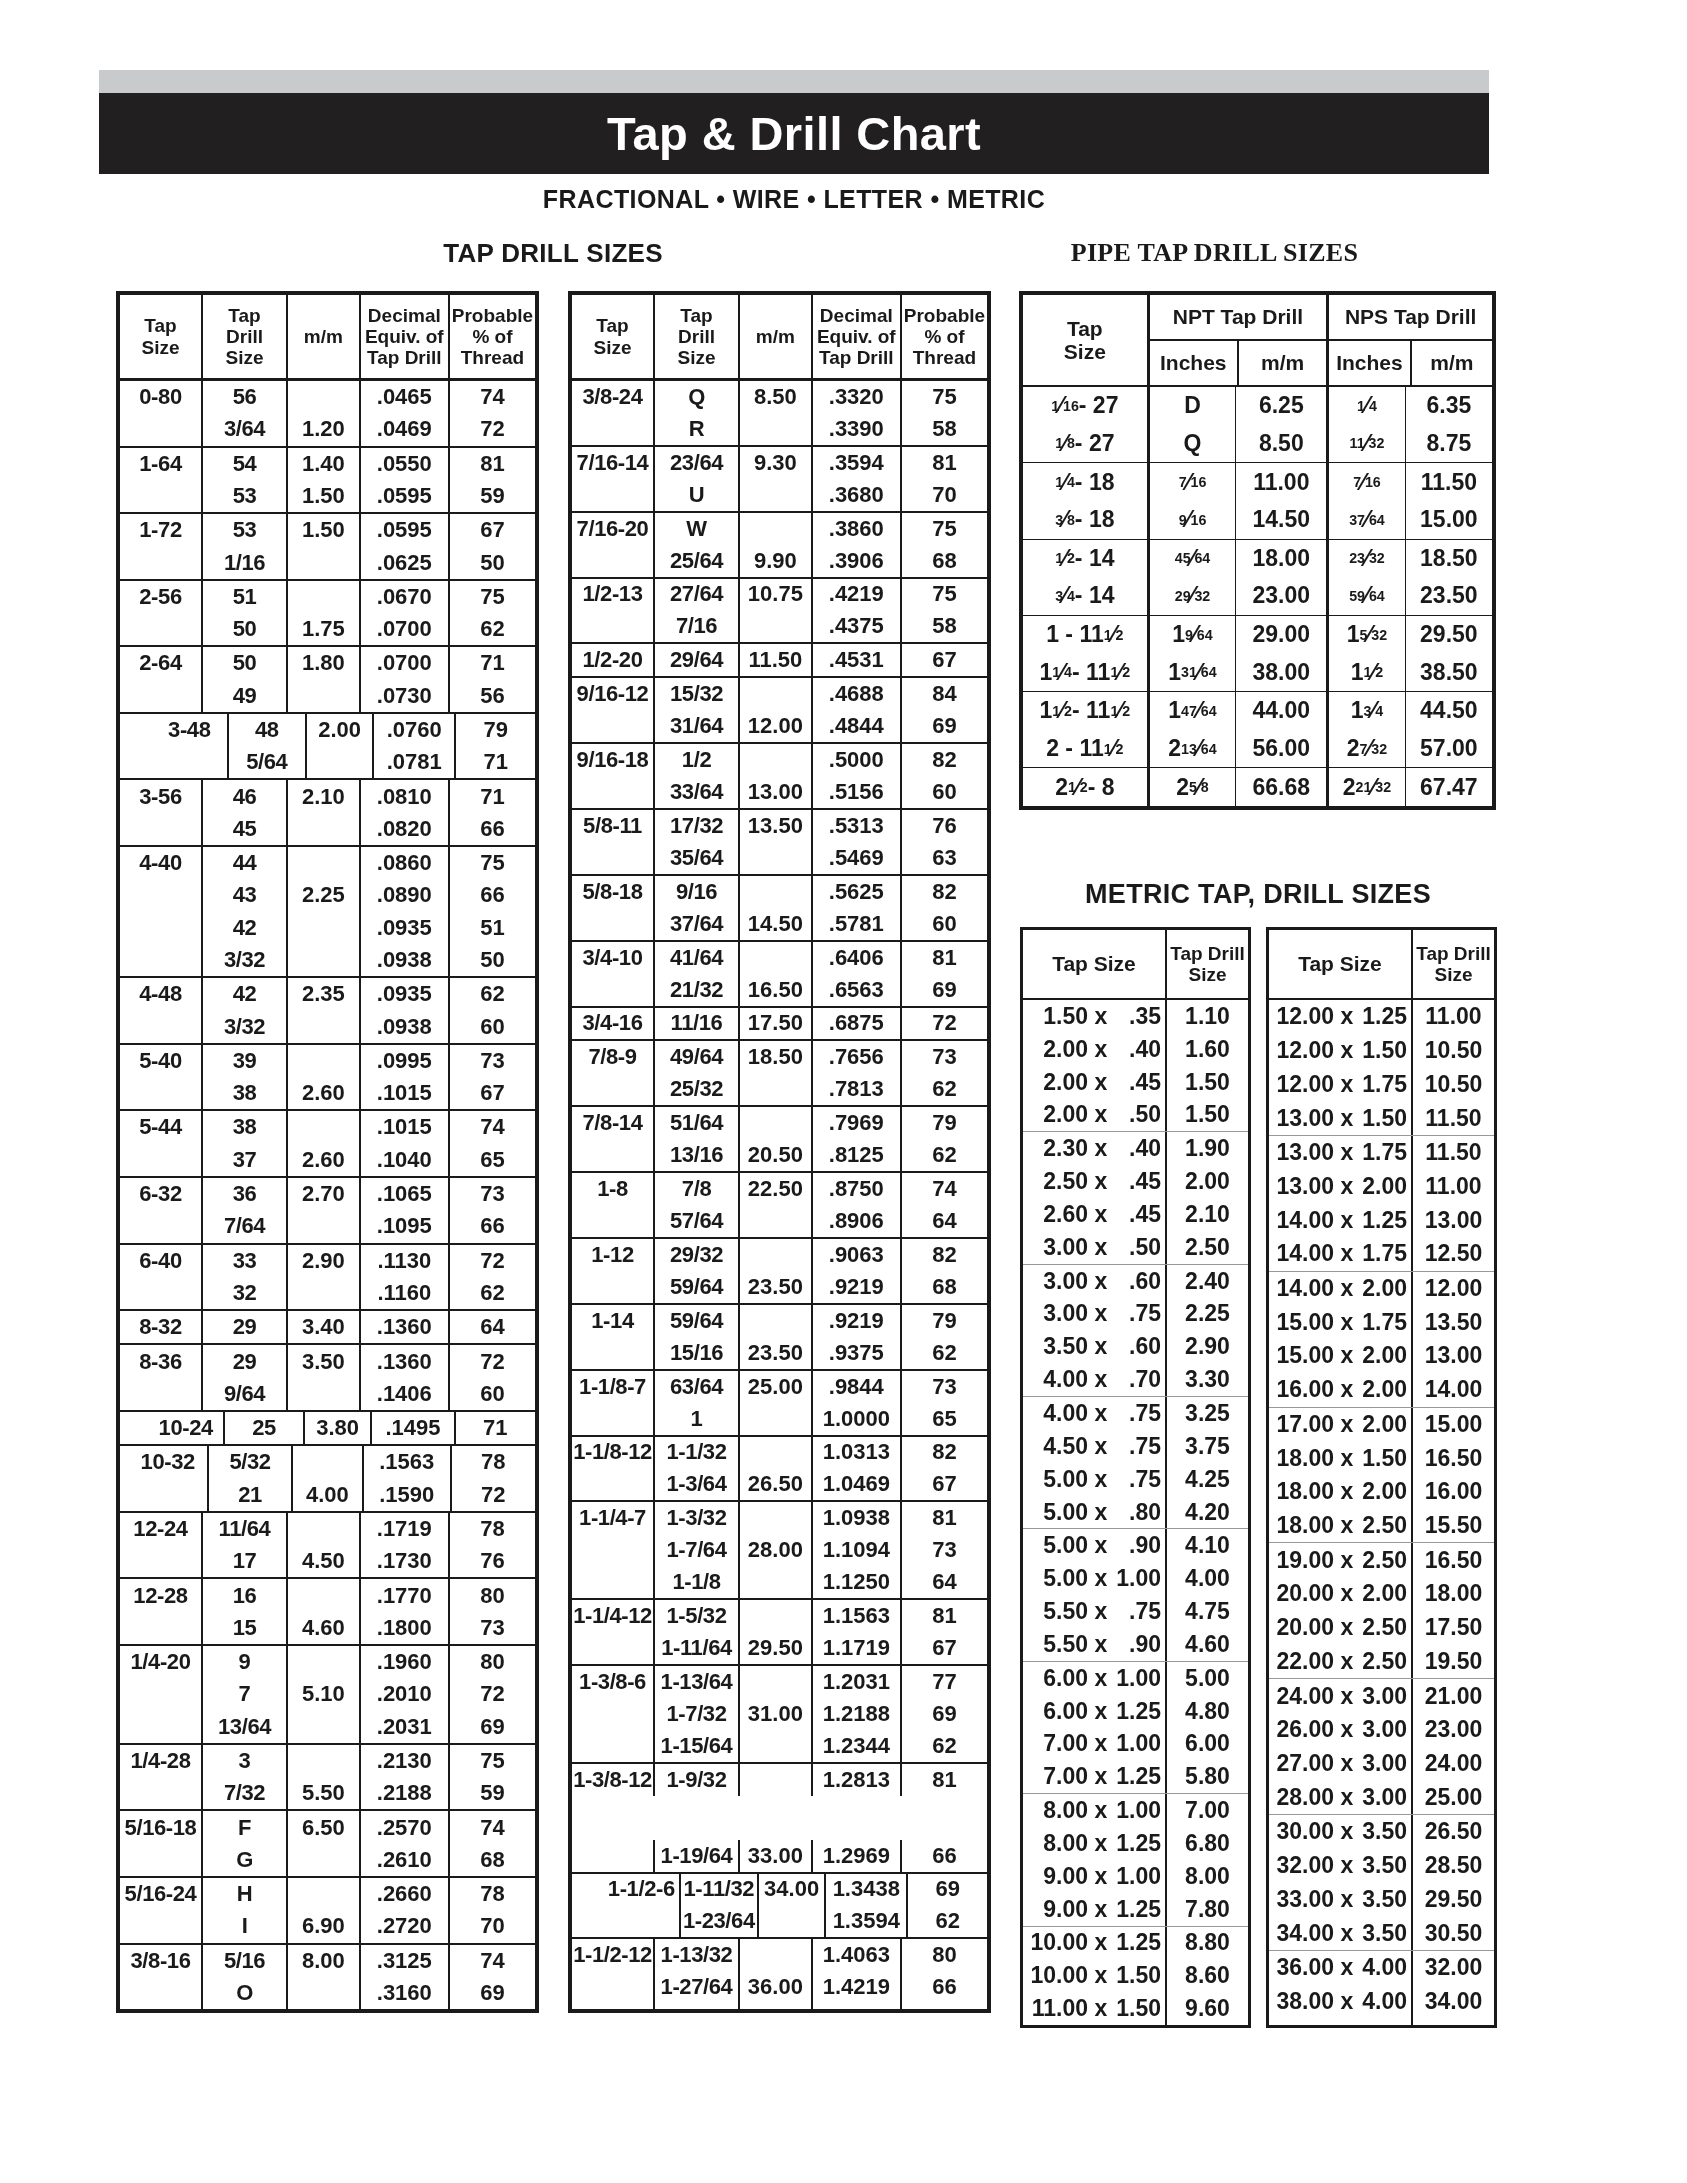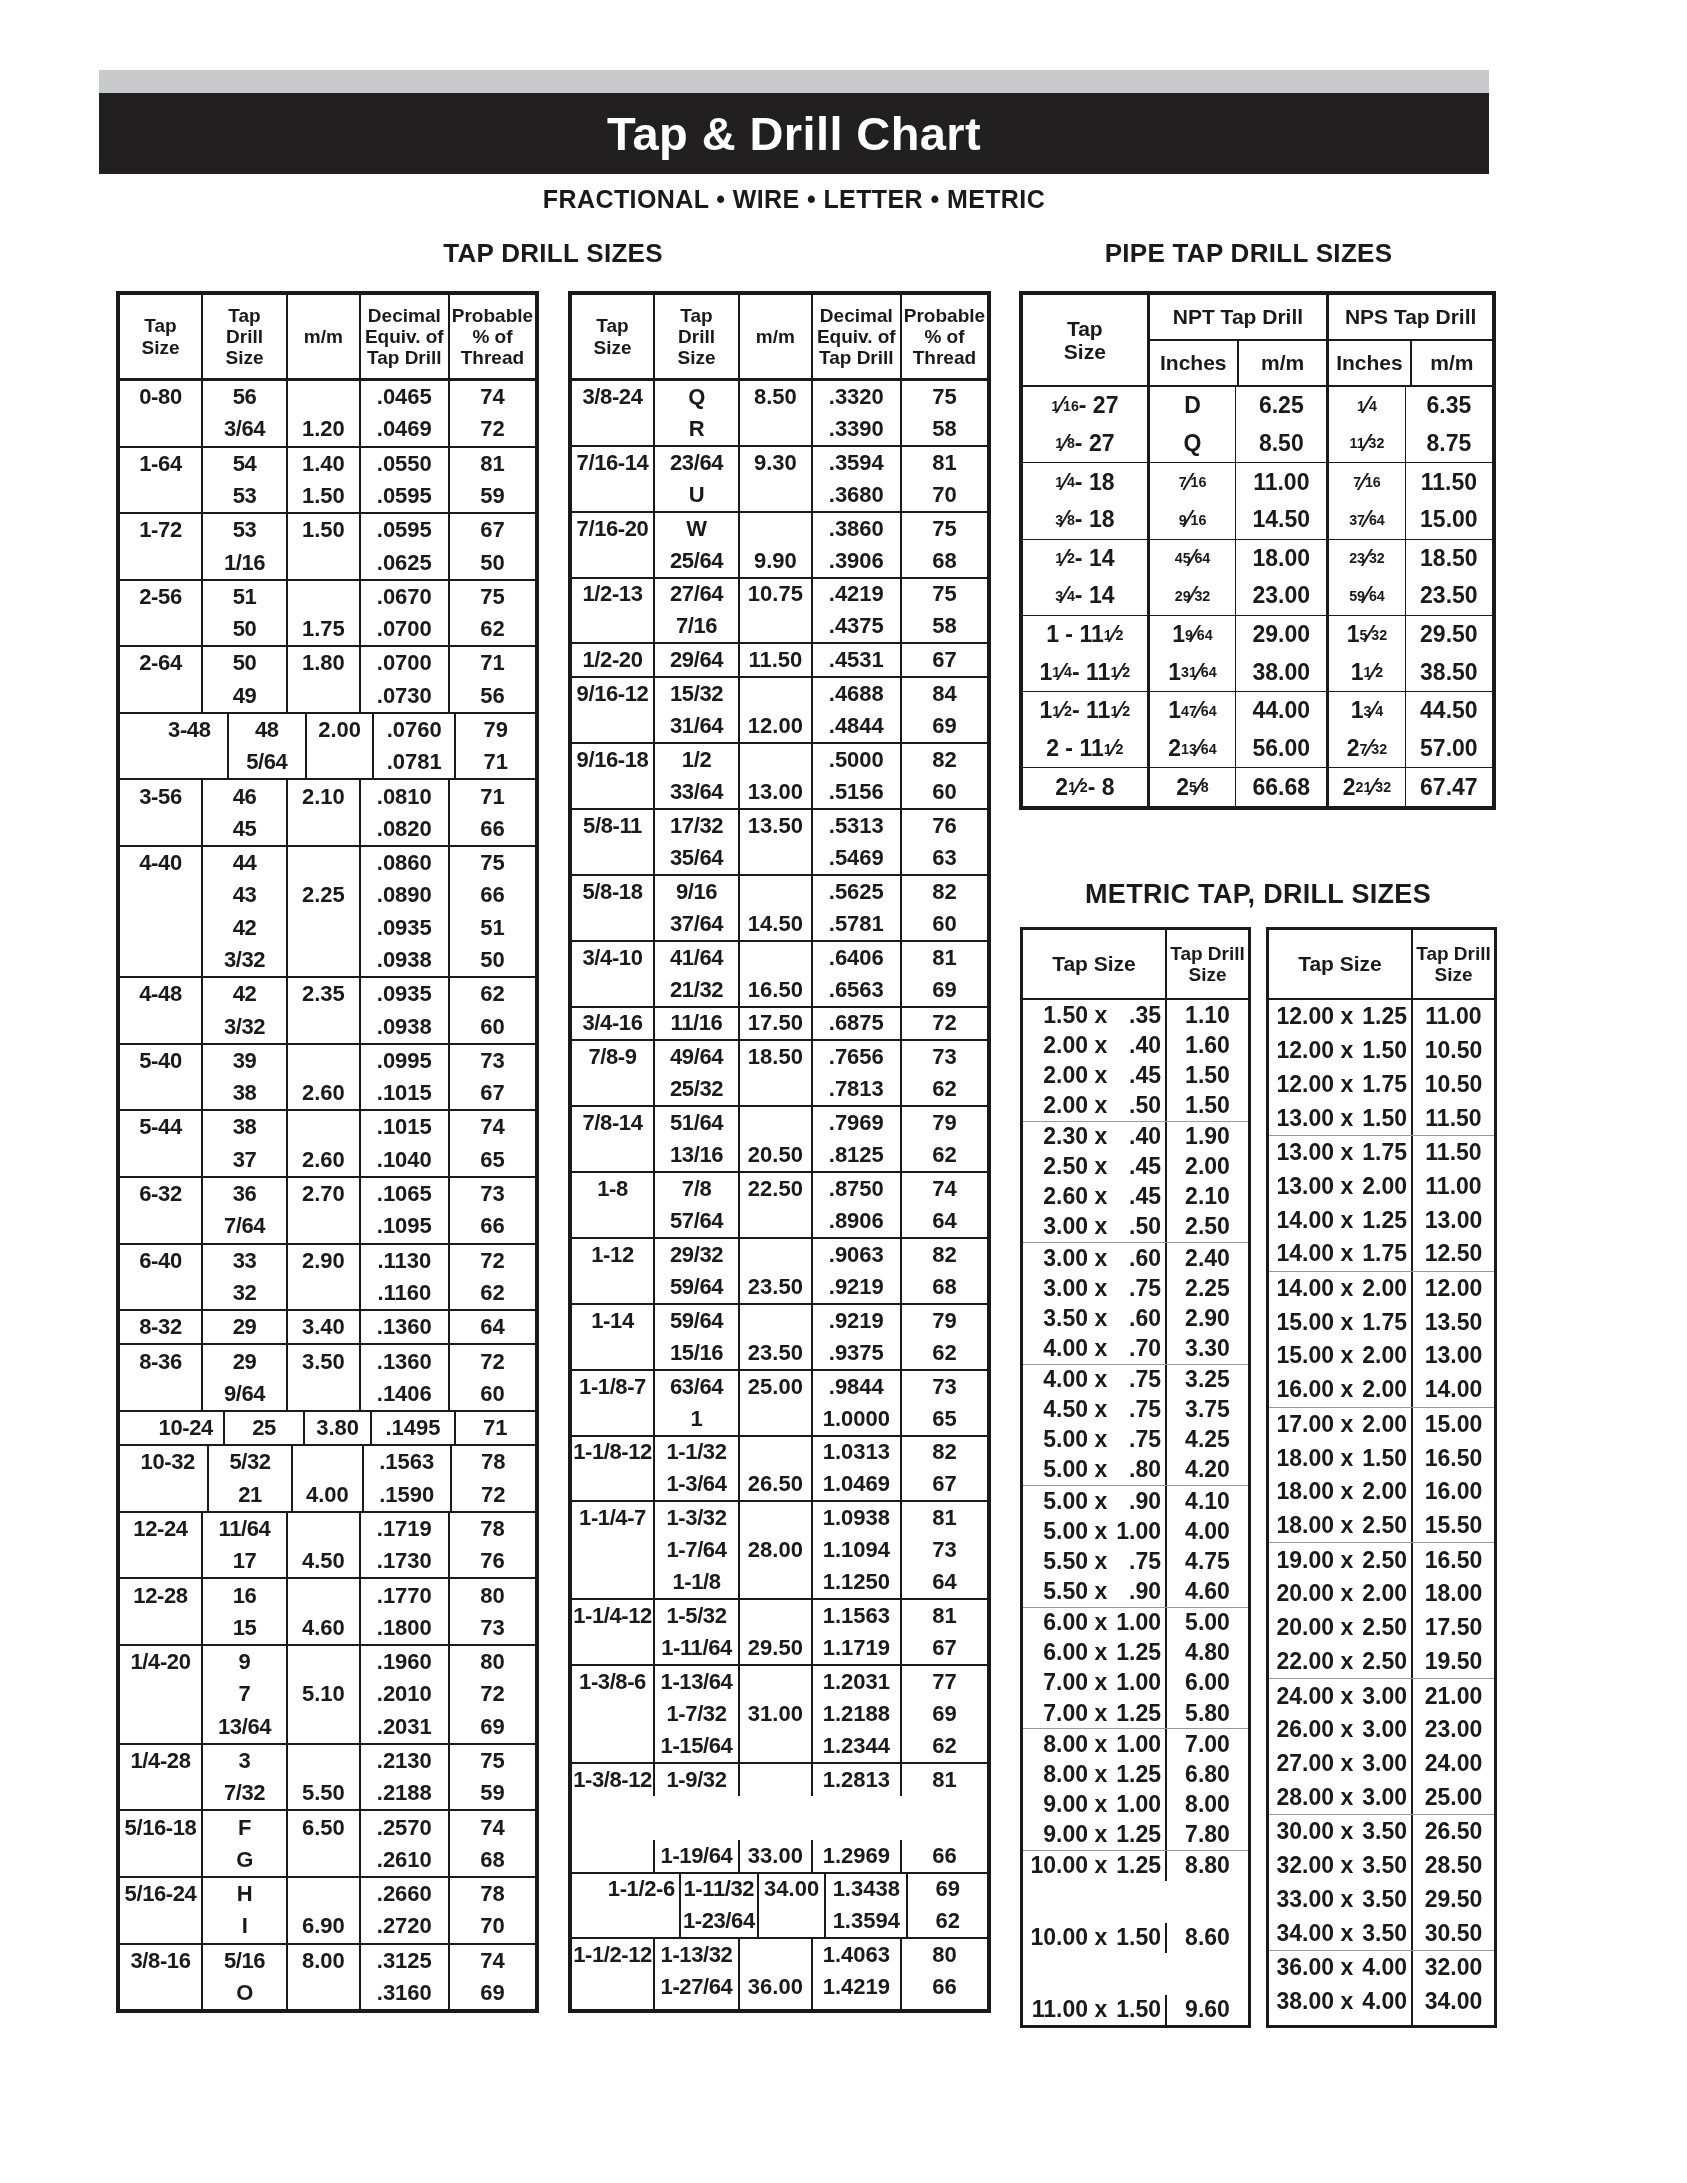--- a/index.html
+++ b/index.html
@@ -6,21 +6,21 @@
   body{width:1687px;height:2184px;font-family:"Liberation Sans","DejaVu Sans",sans-serif;font-weight:700;color:#1a1a1a;}
   .page{position:relative;width:1687px;height:2184px;background:#fff;overflow:hidden;}
 
   .gray-strip{position:absolute;left:99px;top:70px;width:1390px;height:23.6px;background:#c9cacb;}
   .titlebar{position:absolute;left:99px;top:93px;width:1390px;height:81px;background:#221f20;display:flex;align-items:center;justify-content:center;}
   .titlebar .t{color:#ffffff;font-size:47px;letter-spacing:0.4px;}
   .subtitle{position:absolute;left:99px;top:185px;width:1390px;text-align:center;font-size:25px;letter-spacing:0.4px;}
 
   .h-sec{position:absolute;margin:0;font-size:26px;text-align:center;letter-spacing:0.3px;}
   .h-tapdrill{left:116px;top:238px;width:874px;}
-  .h-pipe{left:1010px;top:238px;width:477px;}
+  .h-pipe{left:976px;top:238px;width:477px;font-family:Liberation Serif, serif;}
   .h-metric{left:1020px;top:879px;width:476px;font-size:27px;}
 
   
   .maintable{position:absolute;top:291px;width:423px;height:1722px;border:4.4px solid #1a1a1a;box-sizing:border-box;display:flex;flex-direction:column;background:#fff;}
   #main-left{left:116px;} #main-right{left:568px;}
   .mheader{flex:0 0 83px;display:flex;border-bottom:3.5px solid #1a1a1a;}
   .mhcell{display:flex;align-items:center;justify-content:center;text-align:center;white-space:pre-line;font-size:19px;line-height:1.12;box-sizing:border-box;border-right:2.6px solid #1a1a1a;}
   .c0{width:20%;} .c1{width:20.5%;} .c2{width:17.5%;} .c3{width:21.5%;} .c4{flex:1;border-right:none!important;}
   .mbody{flex:1;display:flex;flex-direction:column;}
   .mgroup{display:flex;flex-direction:column;border-bottom:2.6px solid #1a1a1a;}
@@ -1256,21 +1256,21 @@
           </div>
           <div class="krow">
             <div class="kcell ktap">
               <span class="kd">9.00</span>
               <span class="kx">x</span>
               <span class="kp">1.25</span>
             </div>
             <div class="kcell kdrill">7.80</div>
           </div>
         </div>
-        <div class="kgroup" style="flex-grow: 3; border-bottom: none; gap: 42px;">
+        <div class="kgroup" style="flex-grow: 3; border-bottom: none;">
           <div class="krow">
             <div class="kcell ktap">
               <span class="kd">10.00</span>
               <span class="kx">x</span>
               <span class="kp">1.25</span>
             </div>
             <div class="kcell kdrill">8.80</div>
           </div>
           <div class="krow">
             <div class="kcell ktap">

